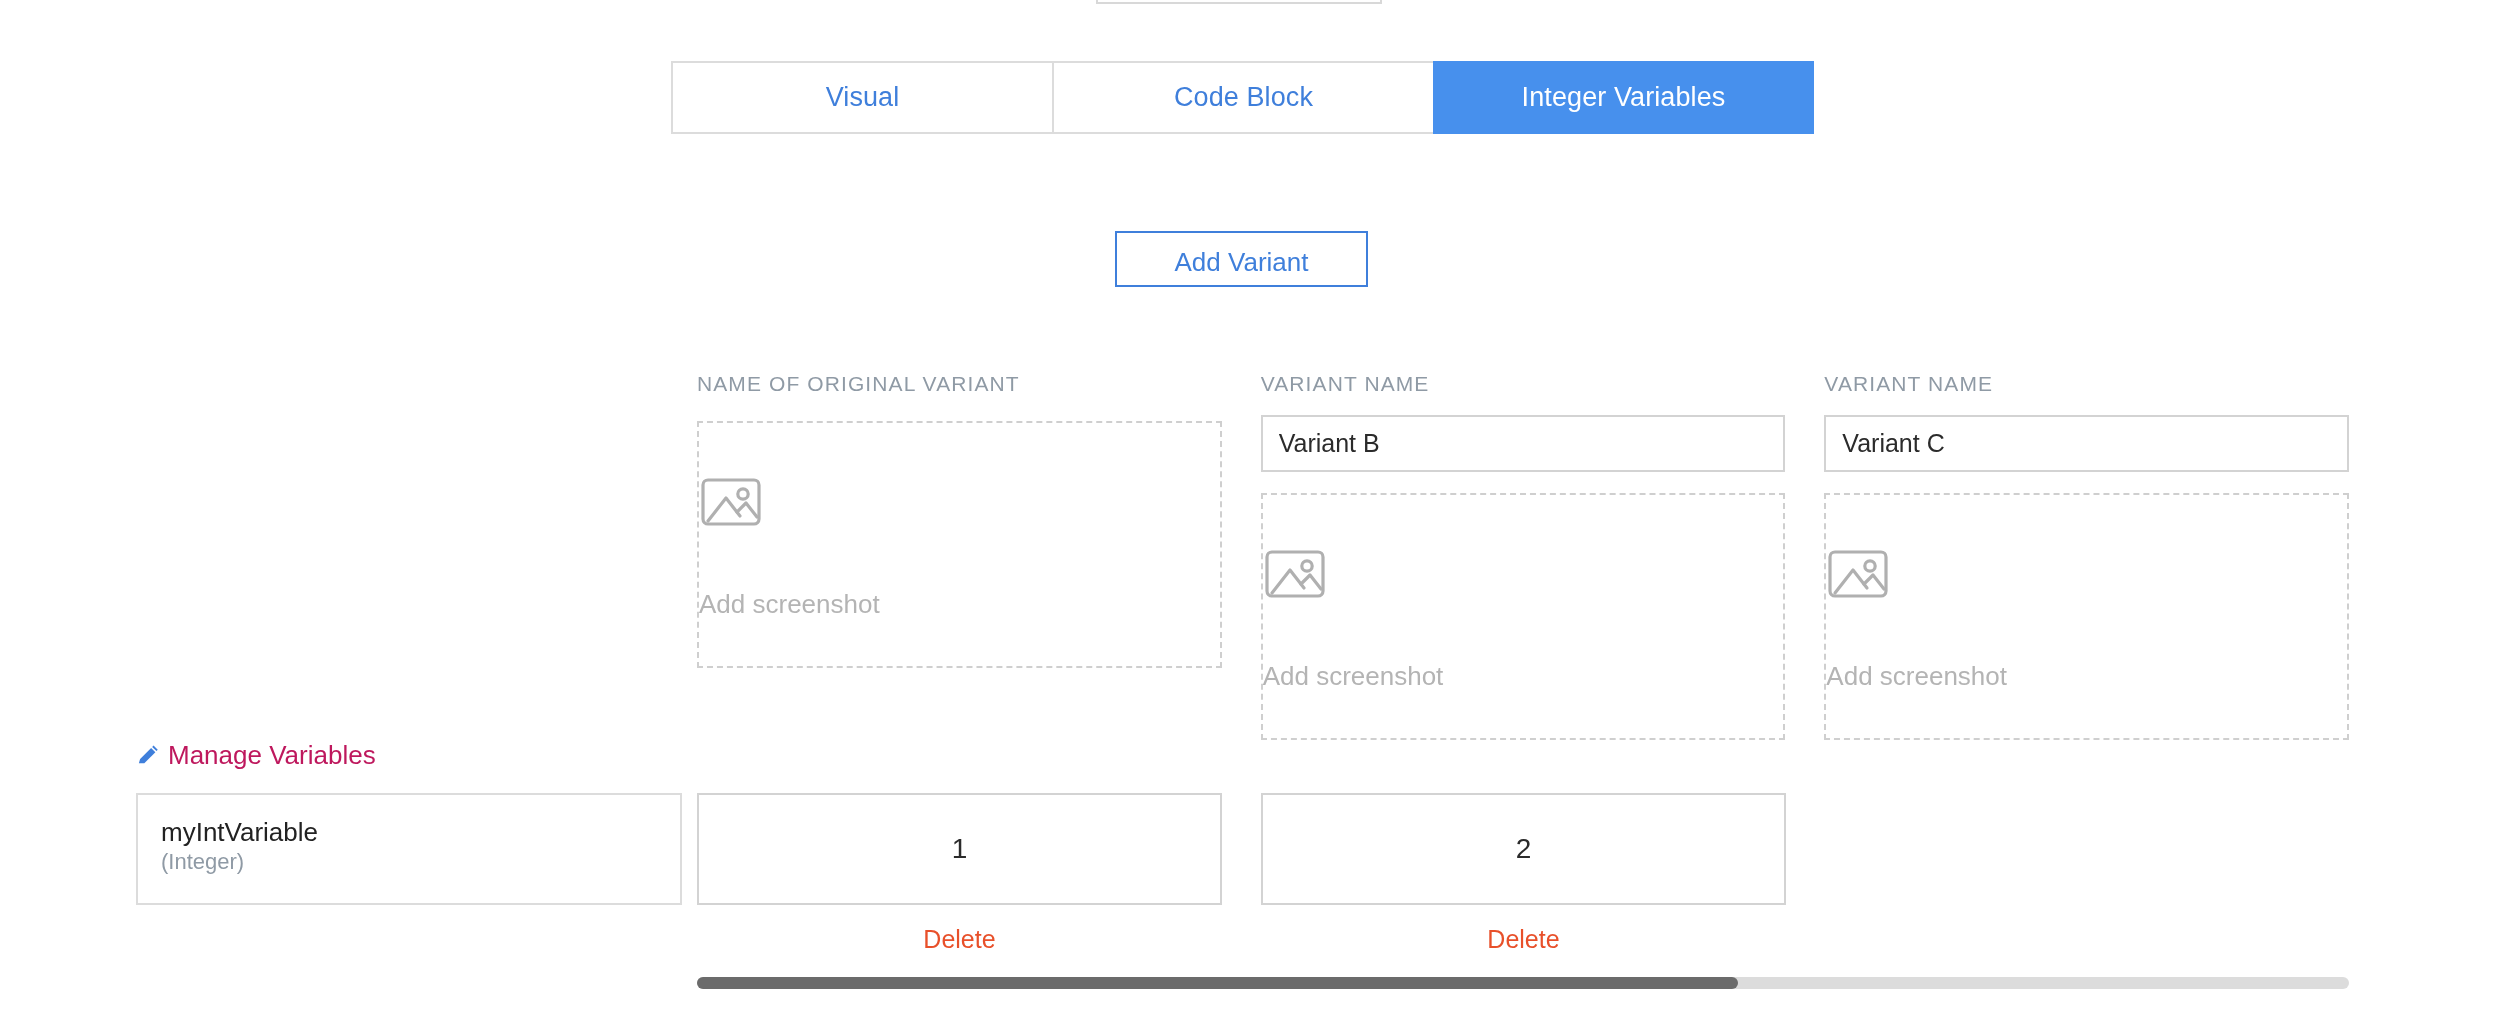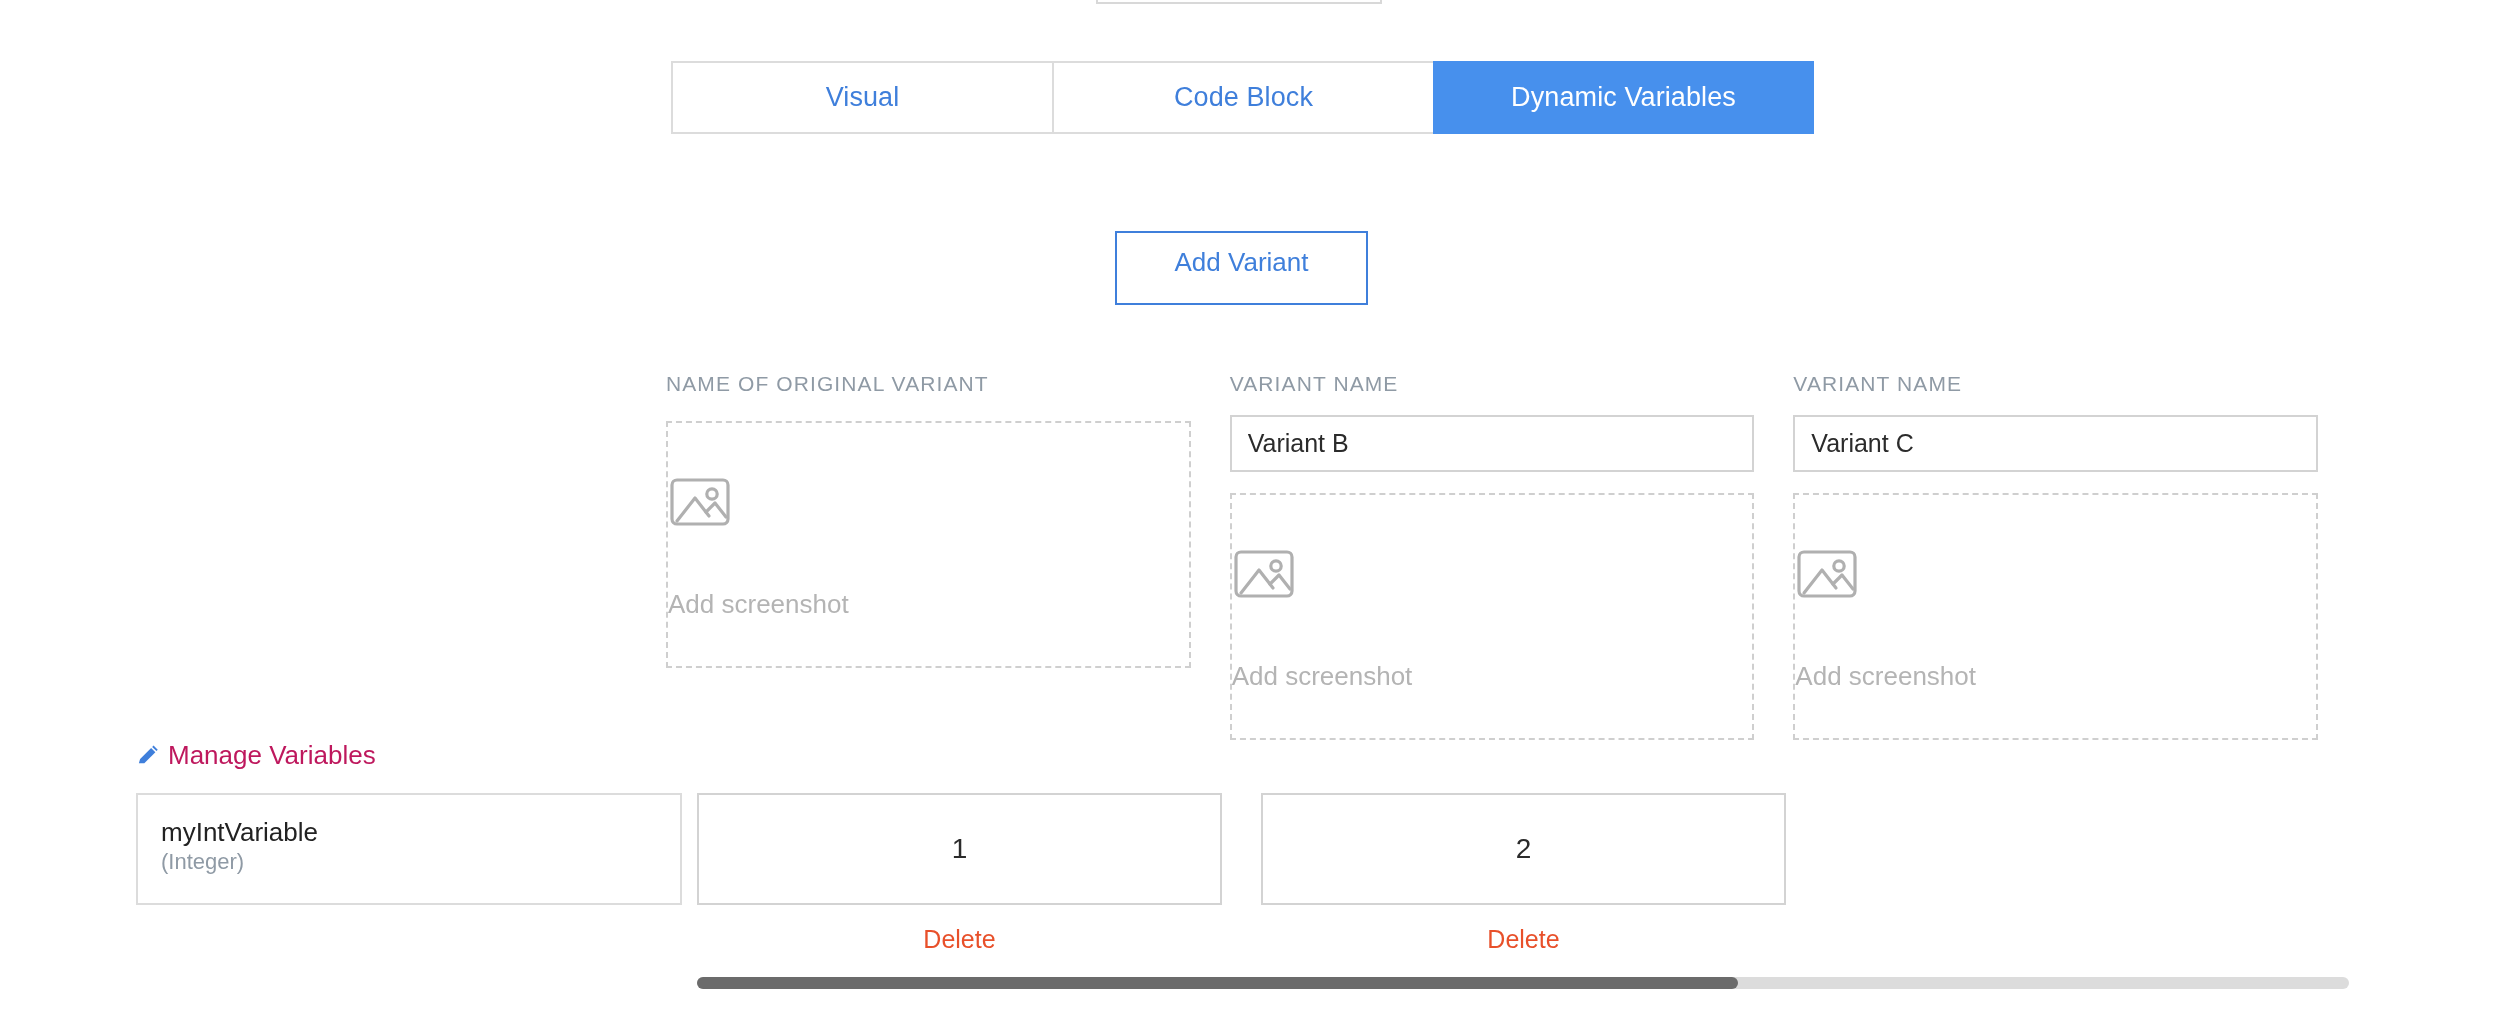--- a/index.html
+++ b/index.html
@@ -59,34 +59,34 @@
     color: #ffffff;
     border-color: #4790ed;
   }
 
   
   .add-variant {
     position: absolute;
     left: 1115px;
     top: 231px;
     width: 253px;
-    height: 74px;
+    height: 56px;
     border: 2px solid #3f7fdb;
     background: #ffffff;
     color: #3f7fdb;
     font-size: 26px;
     line-height: 58px;
     text-align: center;
     cursor: pointer;
   }
 
   
   .columns {
     position: absolute;
-    left: 666px;
+    left: 697px;
     top: 372px;
     width: 1652px;
     display: flex;
     gap: 39px;
   }
   .col { width: 525px; }
 
   .col-label {
     font-size: 21px;
     letter-spacing: 1.1px;
@@ -229,21 +229,21 @@
 </head>
 <body>
 
 <div id="root">
 
   <div class="top-partial"></div>
 
   <div class="tabbar">
     <div class="tab">Visual</div>
     <div class="tab">Code Block</div>
-    <div class="tab active">Dynamic Variables</div>
+    <div class="tab active">Integer Variables</div>
   </div>
 
   <div class="add-variant">Add Variant</div>
 
   <div class="columns">
 
     <div class="col">
       <div class="col-label">NAME OF ORIGINAL VARIANT</div>
       <div class="shot-box">
         <svg class="shot-icon" viewBox="0 0 64 64" fill="none">

